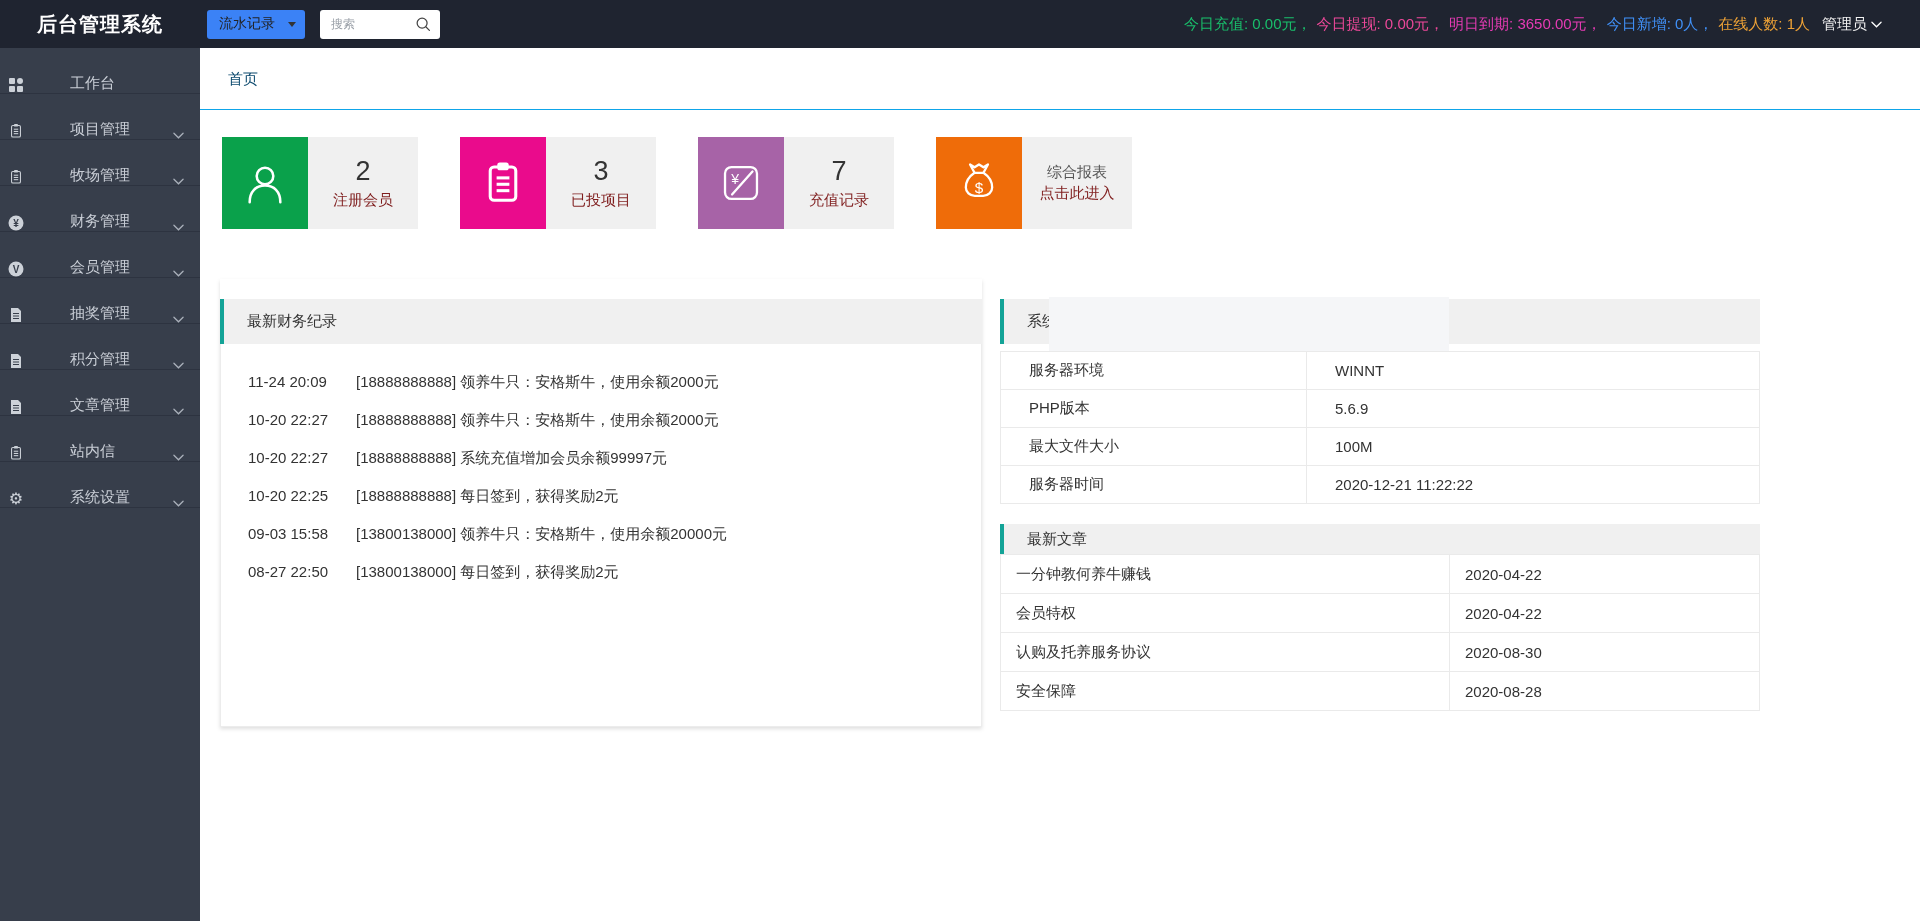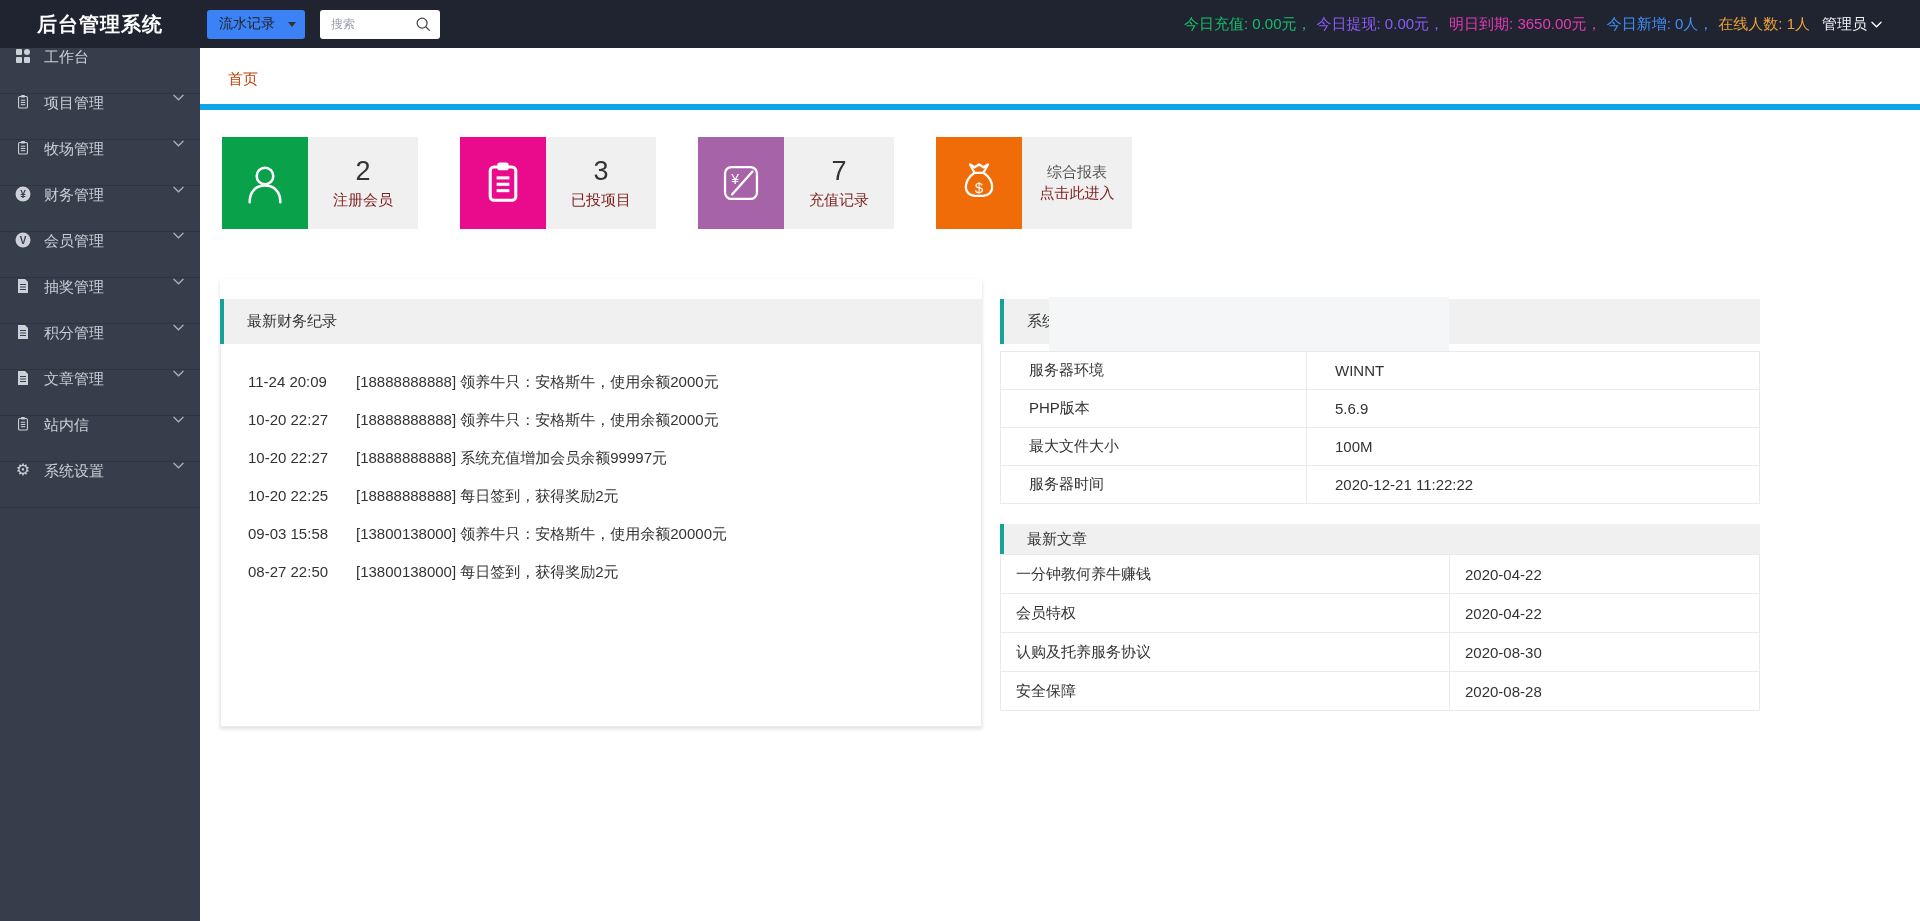--- a/index.html
+++ b/index.html
@@ -21,31 +21,31 @@
   .search-box .sicon svg { width:16px; height:16px; }
   .top-stats { margin-left:auto; display:flex; align-items:center; font-size:15px; padding-right:38px; }
   .top-stats .stat { margin-left:5px; white-space:nowrap; }
   .admin { margin-left:12px; color:#f2f2f2; display:flex; align-items:center; cursor:pointer; white-space:nowrap; }
   .admin .chev { margin-left:4px; color:#fff; display:flex; }
   .admin .chev svg { width:11px; height:7px; }
 
   
   .layout { display:flex; height:873px; }
   .sidebar { width:200px; background:#373e4b; flex:none; }
-  .side-item { height:46px; display:flex; align-items:flex-start; padding-left:14px;
-    border-bottom:1px solid #2d3340; color:#c9ced6; font-size:15px; cursor:pointer; position:relative; }
+  .side-item { height:46px; display:flex; align-items:flex-end; padding-left:7px;
+    border-bottom:1px solid #2d3340; color:#c9ced6; font-size:15px; cursor:pointer; position:relative;gap:33px; }
   .side-item .icn { width:18px; margin-right:12px; display:flex; justify-content:center; color:#ccd1d8; }
   .side-item .icn svg { width:16px; height:16px; display:block; }
   .side-item .icn .uglyph { font-size:16px; line-height:16px; }
   .side-item .chev { position:absolute; right:16px; color:#aab0ba; display:flex; }
   .side-item .chev svg { width:11px; height:7px; }
 
   .main { flex:1; background:#fff; position:relative; }
-  .breadcrumb { height:62px; line-height:62px; padding-left:28px; font-size:15px; color:#c2410c;
-    border-bottom:6px solid #0ea5e9; }
+  .breadcrumb { height:62px; line-height:62px; padding-left:28px; font-size:15px; color:#0c4a6e;
+    border-bottom:1px solid #0ea5e9; }
   .breadcrumb span { cursor:pointer; }
 
   
   .cards { display:flex; gap:42px; margin:27px 0 0 22px; }
   .card { width:196px; height:92px; display:flex; cursor:pointer; }
   .card-icn { width:86px; flex:none; display:flex; align-items:center; justify-content:center; color:#fff; }
   .card-icn svg { width:46px; height:46px; display:block; }
   .card-body { flex:1; background:#f0f0f0; display:flex; flex-direction:column; align-items:center; justify-content:center; }
   .card-top { font-size:27px; color:#333; line-height:1.15; }
   .card-top.small { font-size:15px; color:#555; }
@@ -95,21 +95,21 @@
     <span class="sicon">
         <svg viewBox="0 0 18 18" fill="none" stroke="#444" stroke-width="1.4" stroke-linecap="round">
           <circle cx="8" cy="8" r="5.6"></circle>
           <line x1="12.4" y1="12.4" x2="16.2" y2="16.2"></line>
         </svg>
       </span>
   </div>
 
   <div class="top-stats">
     <span class="stat" style="color: rgb(25, 190, 107);">今日充值: 0.00元，</span>
-    <span class="stat" style="color: #8b5cf6;">今日提现: 0.00元，</span>
+    <span class="stat" style="color: #ec4899;">今日提现: 0.00元，</span>
     <span class="stat" style="color: rgb(229, 59, 180);">明日到期: 3650.00元，</span>
     <span class="stat" style="color: rgb(64, 144, 247);">今日新增: 0人，</span>
     <span class="stat" style="color: rgb(238, 162, 54);">在线人数: 1人</span>
     <span class="admin">
       <span>管理员</span>
       <span class="chev">
           <svg viewBox="0 0 12 7" fill="none" stroke="currentColor" stroke-width="1.4" stroke-linecap="round">
             <polyline points="1,1 6,6 11,1"></polyline>
           </svg>
         </span>

